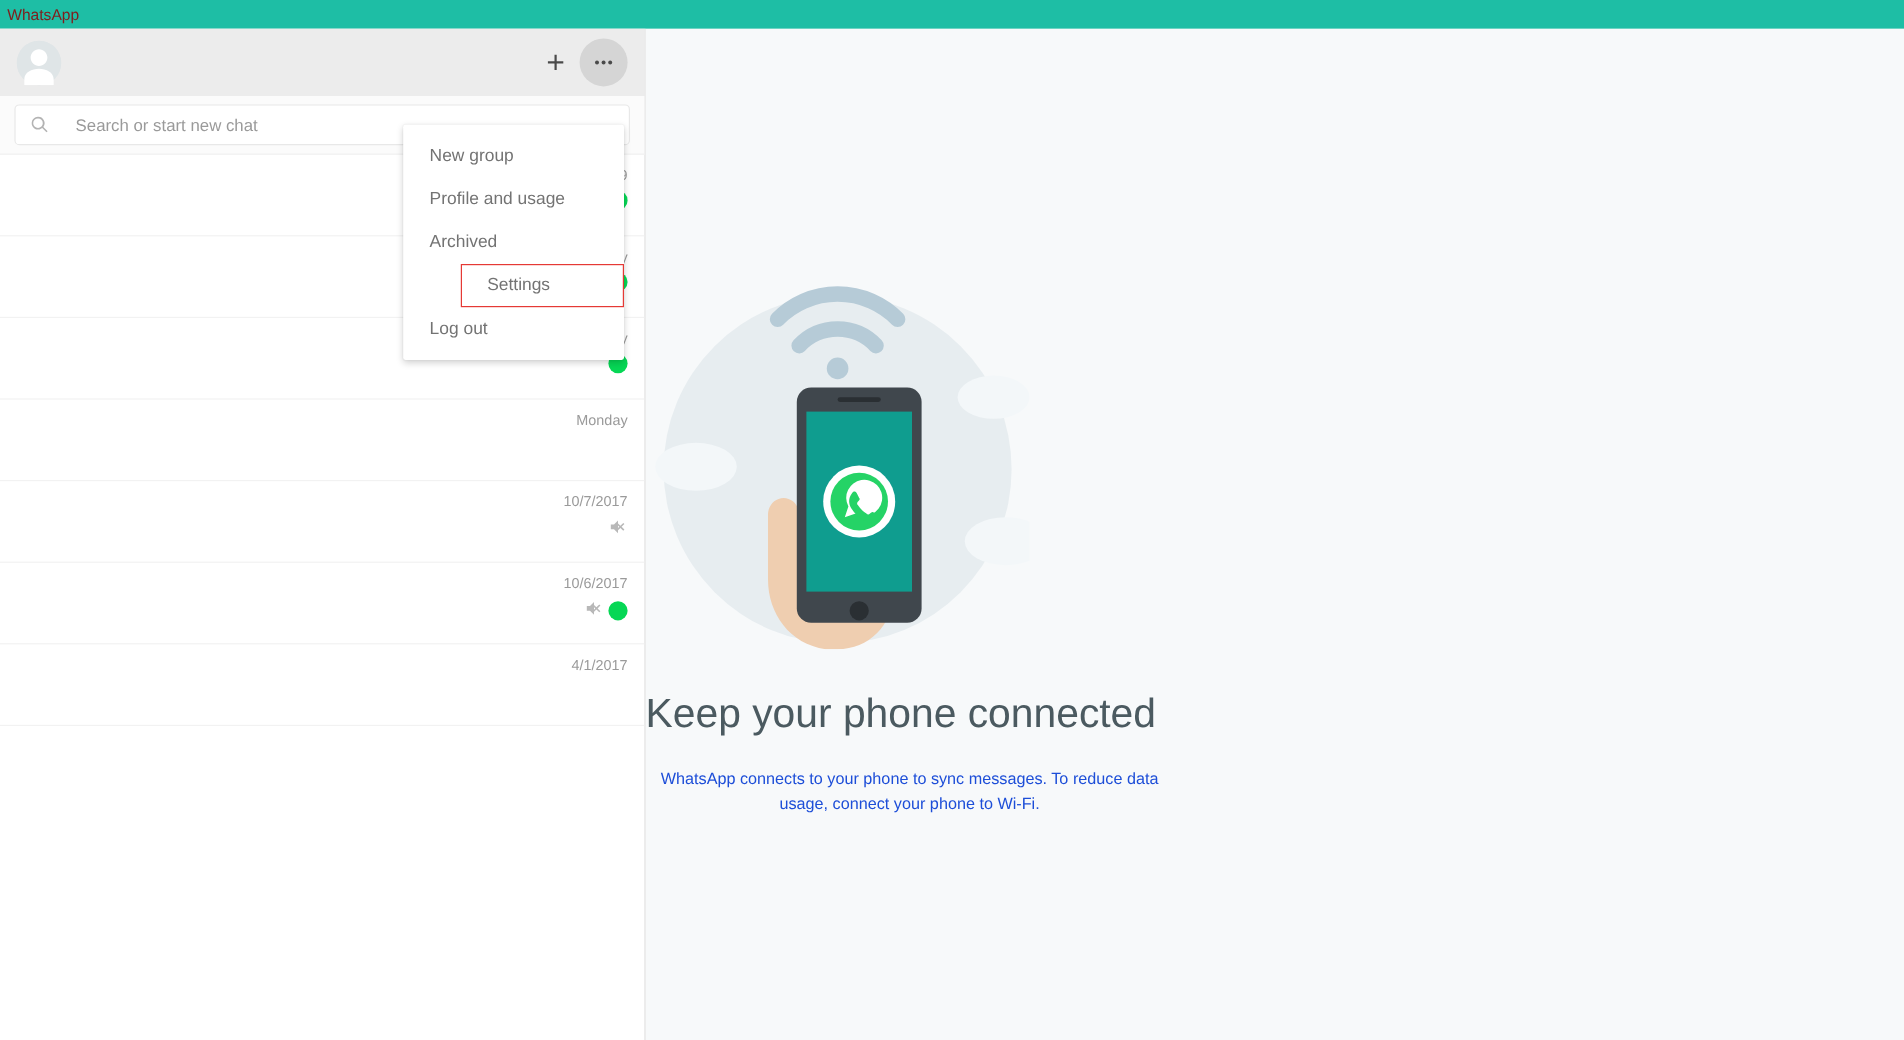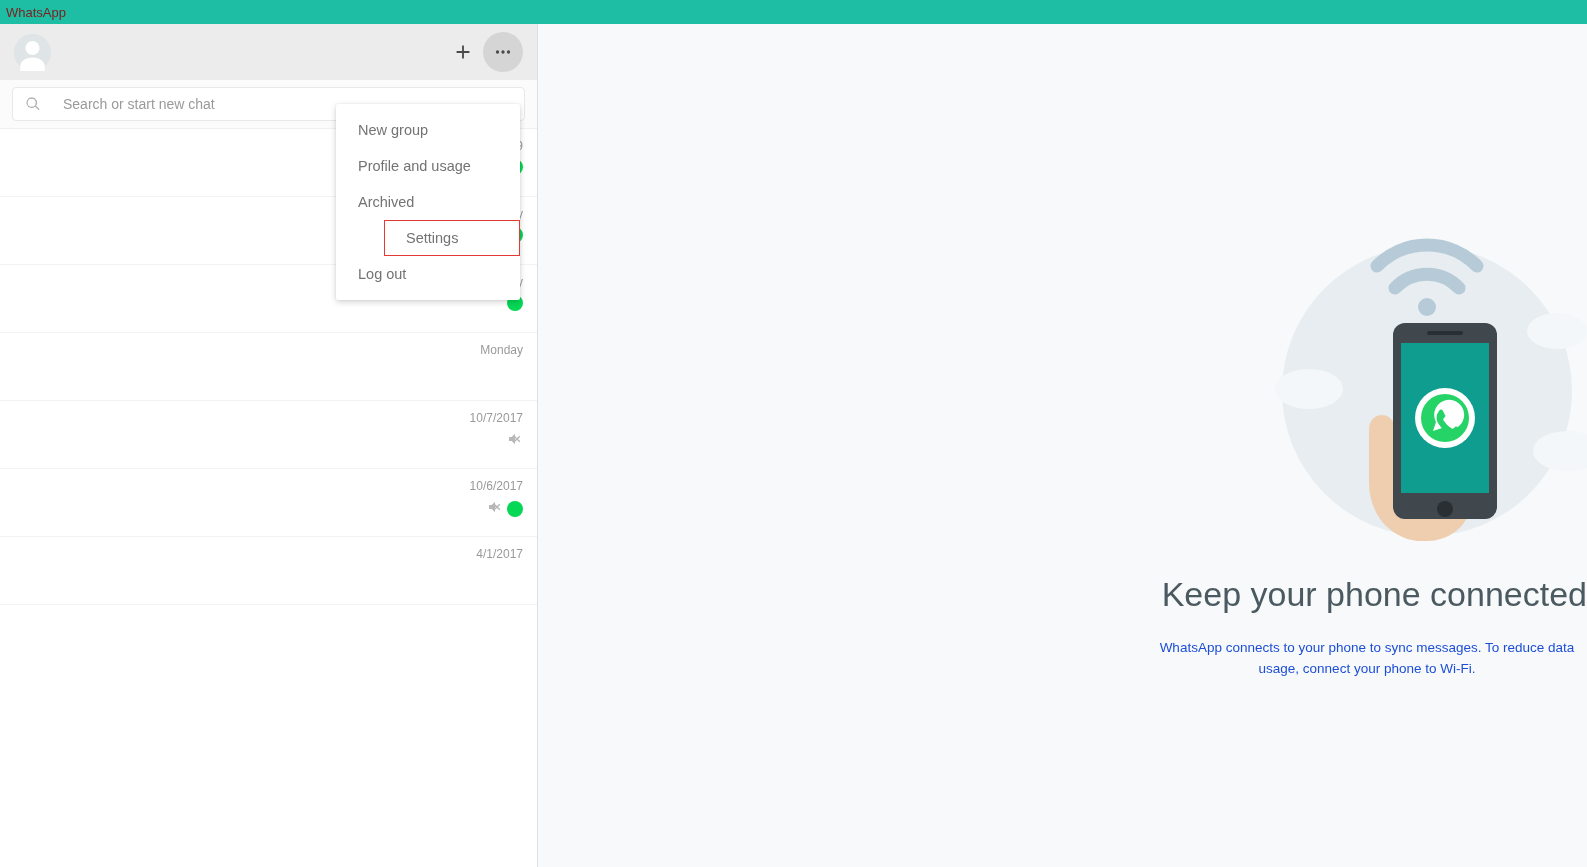--- a/index.html
+++ b/index.html
@@ -133,21 +133,21 @@
     padding: 9px 21px;
     margin-left: 48px;
   }
 
   
   .main {
     flex:1;
     background:#f7f9fa;
     display:flex;
     flex-direction:column;
-    align-items:flex-end;
+    align-items:flex-start;
     justify-content:center;
   }
 
   .landing-art { margin-bottom: 24px; }
 
   .landing-title {
     font-size: 34px;
     font-weight: 300;
     color:#4b5a60;
     margin-top: 6px;

